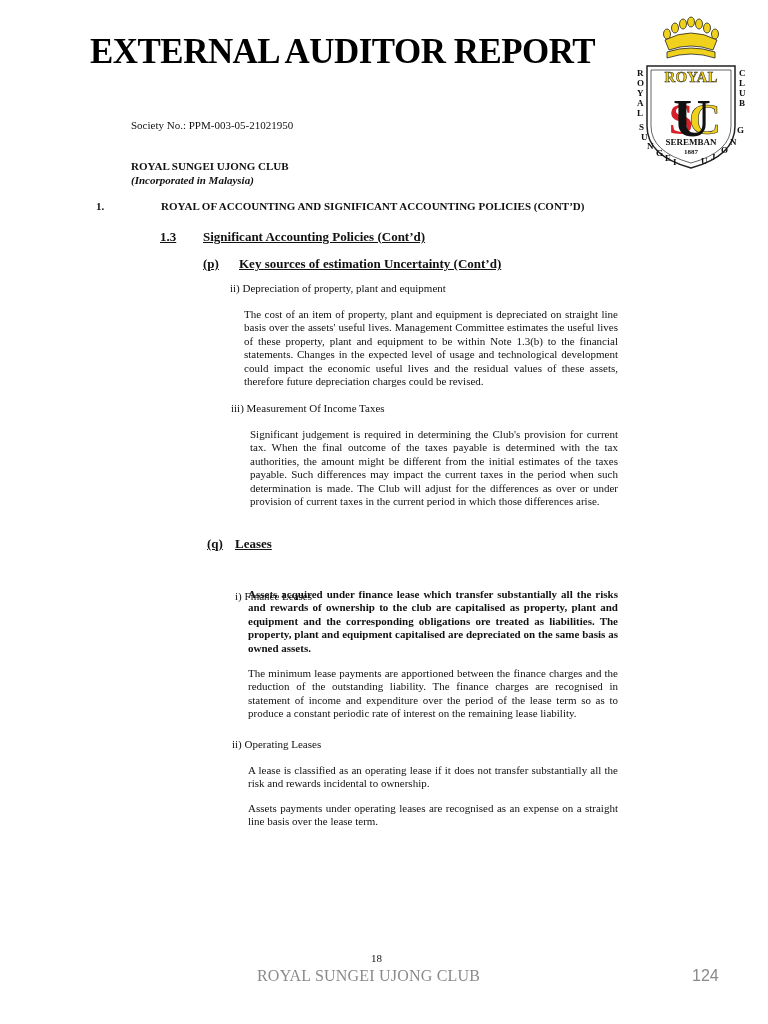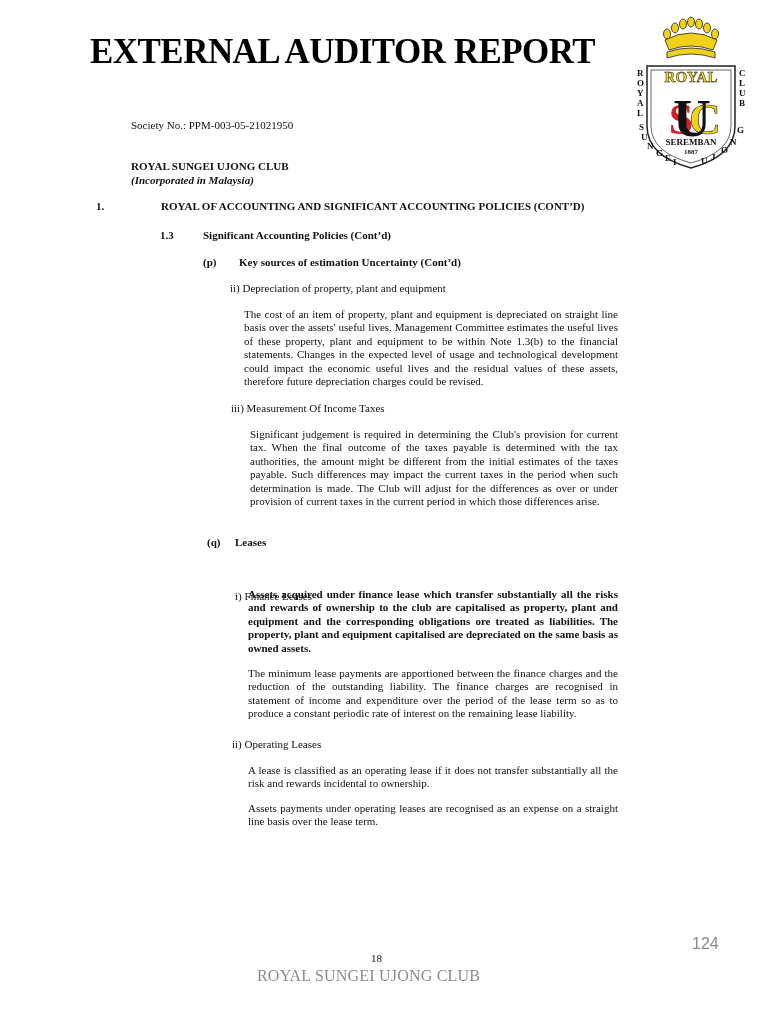--- a/index.html
+++ b/index.html
@@ -3,25 +3,25 @@
 <meta charset="utf-8">
 <style>
   html, body { margin:0; padding:0; background:#ffffff; }
   body { width:768px; height:1024px; position:relative; overflow:hidden; font-family:"Liberation Serif", serif; color:#111; }
   .abs { position:absolute; }
   #title { left:90px; top:30px; font-size:36px; font-weight:bold; letter-spacing:-0.5px; white-space:nowrap; transform:scaleX(0.97); transform-origin:left top; color:#000; }
   #society { left:131px; top:119px; font-size:11px; }
   #club { left:131px; top:160px; font-size:11px; font-weight:bold; }
   #incorp { left:131px; top:174px; font-size:11px; font-style:italic; font-weight:bold; }
   .h1 { top:200px; font-size:11px; font-weight:bold; white-space:nowrap; }
-  .h2 { font-size:11px; font-weight:bold; white-space:nowrap; }
+  .h2 { font-size:13px; font-weight:bold; white-space:nowrap;text-decoration:underline; }
   .sub { font-size:11px; white-space:nowrap; }
   .para { font-size:11px; line-height:13.4px; text-align:justify; text-align-last:left; }
   #footer-name { left:257px; top:967px; font-size:16px; color:#8a8a8a; letter-spacing:0.2px; }
-  #footer-page { left:692px; top:935px; font-size:16px; color:#8a8a8a; font-family:"Liberation Sans", sans-serif; }
+  #footer-page { left:692px; top:967px; font-size:16px; color:#8a8a8a; font-family:"Liberation Sans", sans-serif; }
   #page-num { left:371px; top:920px; font-size:11px;margin-top:32px; }
   #logo { left:615px; top:6px; width:150px; height:165px; }
 </style>
 </head>
 <body>
 
 <div id="title" class="abs">EXTERNAL AUDITOR REPORT</div>
 
 <div id="logo" class="abs">
   <svg width="150" height="165" viewBox="0 0 150 165">

